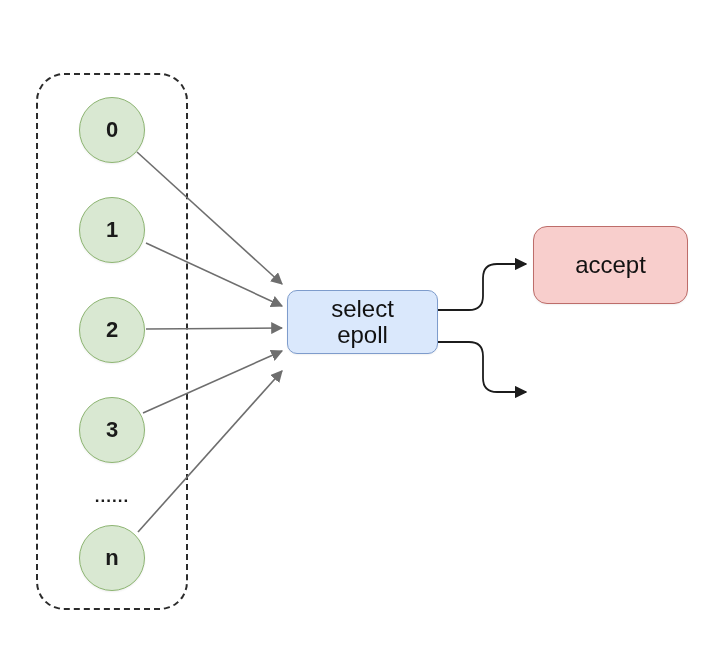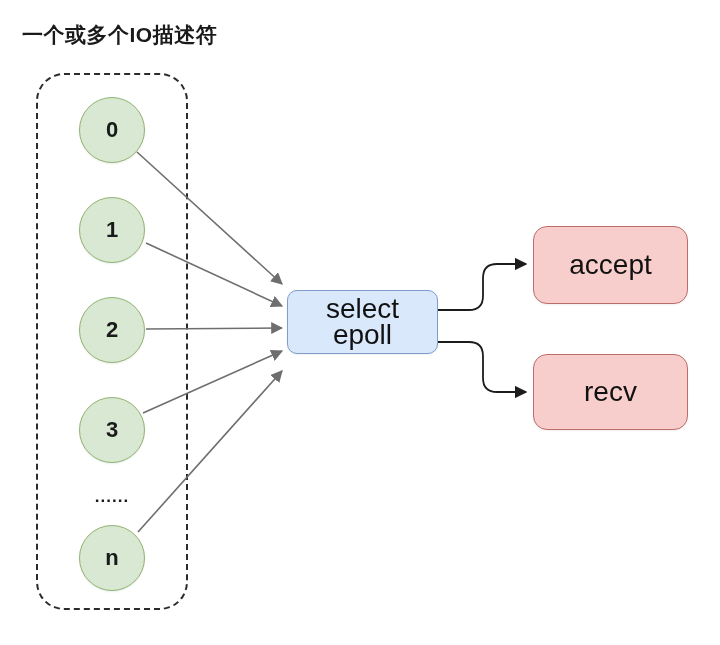--- a/index.html
+++ b/index.html
@@ -62,21 +62,21 @@
     font-weight: 700;
     color: #1a1a1a;
     letter-spacing: 1px;
   }
   .node-box {
     position: absolute;
     display: flex;
     flex-direction: column;
     align-items: center;
     justify-content: center;
-    font-size: 28px;
+    font-size: 24px;
     font-weight: 500;
     color: #111111;
     box-shadow: 0 1px 2px rgba(0,0,0,0.06);
   }
   .select-box {
     left: 287px;
     top: 290px;
     width: 151px;
     height: 64px;
     background: #dae8fc;
@@ -109,21 +109,20 @@
     width: 720px;
     height: 645px;
     pointer-events: none;
   }
 </style>
 </head>
 <body>
 
 <div id="canvas">
 
-  <div class="title">一个或多个IO描述符</div>
 
   <div class="descriptor-container"></div>
 
   <div class="fd-circle fd-0">
     <span>0</span>
   </div>
   <div class="fd-circle fd-1">
     <span>1</span>
   </div>
   <div class="fd-circle fd-2">
@@ -139,23 +138,20 @@
 
   <div class="node-box select-box">
     <span>select</span>
     <span>epoll</span>
   </div>
 
   <div class="node-box accept-box">
     <span>accept</span>
   </div>
 
-  <div class="node-box recv-box">
-    <span>recv</span>
-  </div>
 
   <svg class="arrow-layer" width="720" height="645" viewBox="0 0 720 645" xmlns="http://www.w3.org/2000/svg">
     <defs>
       <marker id="arrow-gray" viewBox="0 0 10 10" refX="9" refY="5" markerWidth="7.5" markerHeight="7.5" orient="auto-start-reverse">
         <path d="M0,0 L10,5 L0,10 z" fill="#6e6e6e"></path>
       </marker>
       <marker id="arrow-black" viewBox="0 0 10 10" refX="9" refY="5" markerWidth="7" markerHeight="7" orient="auto-start-reverse">
         <path d="M0,0 L10,5 L0,10 z" fill="#1c1c1c"></path>
       </marker>
     </defs>

